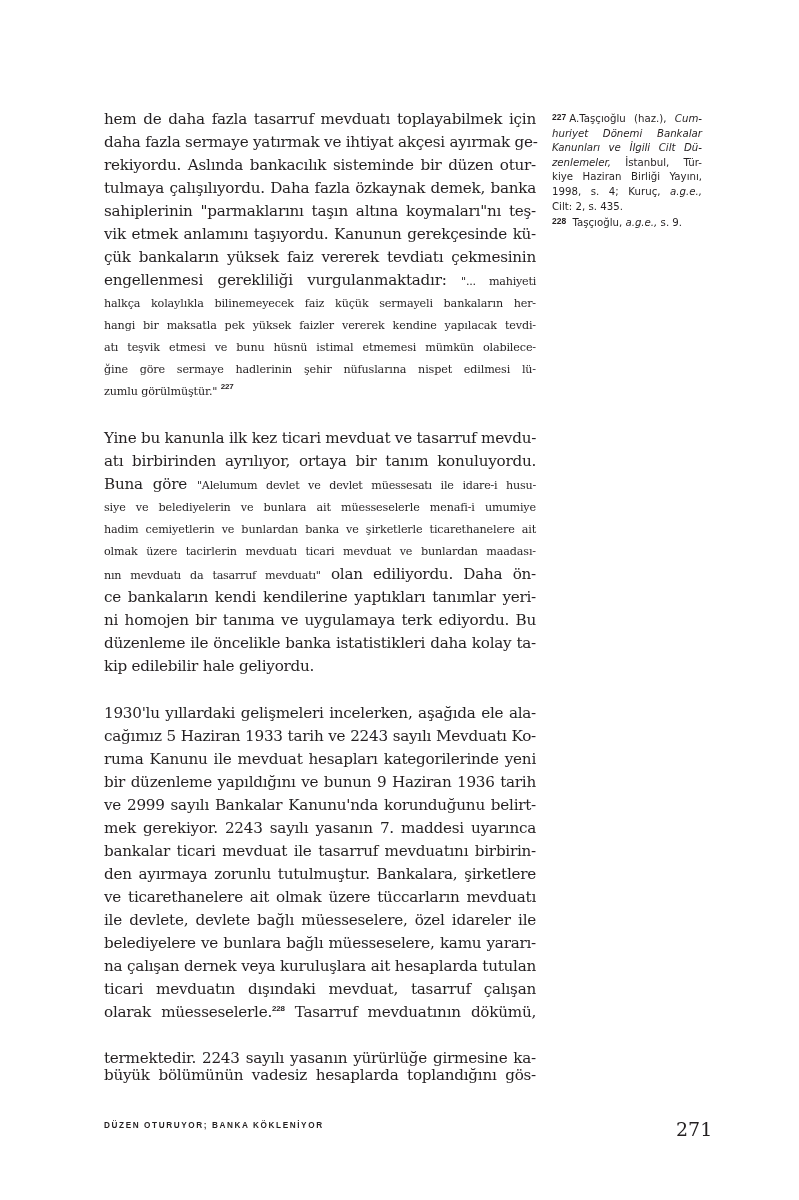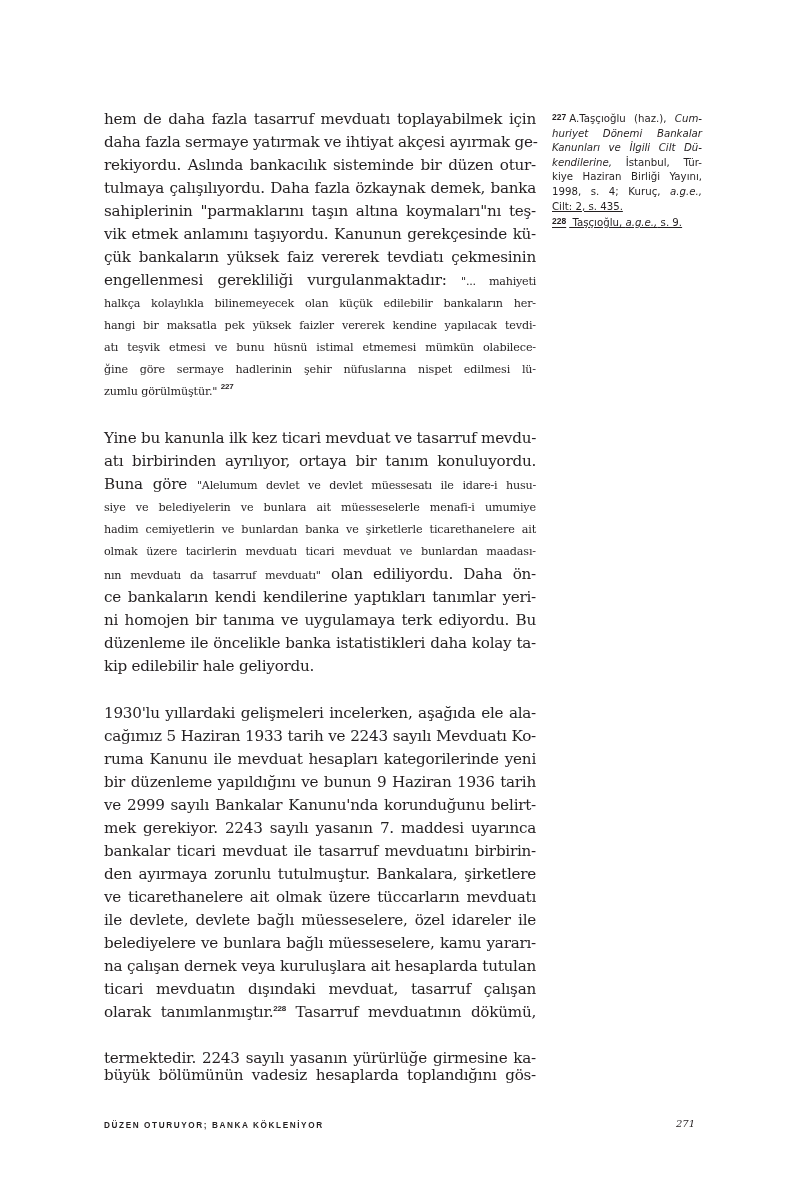--- a/index.html
+++ b/index.html
@@ -6,40 +6,40 @@
   body { width: 799px; height: 1200px; position: relative; overflow: hidden; color: #231f20; }
   .col { position: absolute; left: 104px; width: 432px; font-family: "DejaVu Serif", "Liberation Serif", serif; }
   .line { position: absolute; left: 0; width: 432px; white-space: nowrap; text-align: justify; text-align-last: justify; }
   .big { font-size: 15.2px; letter-spacing: -0.25px; }
   .small { font-size: 11.2px; letter-spacing: -0.15px; }
   .last { text-align-last: left; }
   .mixed-small { font-size: 11.2px; }
   sup.fn { font-family: "Liberation Sans", sans-serif; font-weight: bold; font-size: 8px; vertical-align: 6px; line-height: 0; }
   .notes { position: absolute; left: 552px; top: 110px; width: 150px; font-family: "DejaVu Sans", "Liberation Sans", sans-serif; font-size: 10.2px; line-height: 14.6px; color: #231f20; }
   .note-line { white-space: nowrap; text-align: justify; text-align-last: justify; width: 150px; display: block; }
-  .note-line.last { text-align-last: left; text-decoration: underline; }
+  .note-line.last { text-align-last: left; }
   .fnnum { font-family: "Liberation Sans", sans-serif; font-weight: bold; font-size: 8.5px; vertical-align: 2px; margin-right: 3px; }
   .footer-title { position: absolute; left: 104px; top: 1121px; font-family: "Liberation Sans", sans-serif; font-weight: bold; font-size: 8.2px; letter-spacing: 1.6px; color: #231f20; }
-  .page-num { position: absolute; left: 676px; top: 1118px; font-family: "DejaVu Serif", "Liberation Serif", serif; font-style: italic; font-size: 10px; color: #231f20; }
+  .page-num { position: absolute; left: 676px; top: 1118px; font-family: "DejaVu Serif", "Liberation Serif", serif; font-size: 19px; color: #231f20; }
 </style>
 </head>
 <body>
 
 <div class="col">
 
   <div>
     <div class="line big" style="top:110px">hem de daha fazla tasarruf mevduatı toplayabilmek için</div>
     <div class="line big" style="top:133px">daha fazla sermaye yatırmak ve ihtiyat akçesi ayırmak ge-</div>
     <div class="line big" style="top:156px">rekiyordu. Aslında bankacılık sisteminde bir düzen otur-</div>
     <div class="line big" style="top:179px">tulmaya çalışılıyordu. Daha fazla özkaynak demek, banka</div>
     <div class="line big" style="top:202px">sahiplerinin "parmaklarını taşın altına koymaları"nı teş-</div>
     <div class="line big" style="top:225px">vik etmek anlamını taşıyordu. Kanunun gerekçesinde kü-</div>
     <div class="line big" style="top:248px">çük bankaların yüksek faiz vererek tevdiatı çekmesinin</div>
     <div class="line big" style="top:271px"><span>engellenmesi gerekliliği vurgulanmaktadır:</span> <span class="mixed-small">"... mahiyeti</span></div>
-    <div class="line small" style="top:297px">halkça kolaylıkla bilinemeyecek olan küçük edilebilir  bankaların her-</div>
+    <div class="line small" style="top:297px">halkça kolaylıkla bilinemeyecek faiz küçük sermayeli  bankaların her-</div>
     <div class="line small" style="top:319px">hangi bir maksatla pek yüksek faizler vererek kendine yapılacak tevdi-</div>
     <div class="line small" style="top:341px">atı teşvik etmesi ve bunu hüsnü istimal etmemesi mümkün olabilece-</div>
     <div class="line small" style="top:363px">ğine göre sermaye hadlerinin şehir nüfuslarına nispet edilmesi lü-</div>
     <div class="line small last" style="top:385px"><span>zumlu görülmüştür."</span> <sup class="fn">227</sup></div>
   </div>
 
   <div>
     <div class="line big" style="top:429px">Yine bu kanunla ilk kez ticari mevduat ve tasarruf mevdu-</div>
     <div class="line big" style="top:452px">atı birbirinden ayrılıyor, ortaya bir tanım konuluyordu.</div>
     <div class="line big" style="top:475px"><span>Buna göre</span> <span class="mixed-small">"Alelumum devlet ve devlet müessesatı ile idare-i husu-</span></div>
@@ -60,32 +60,32 @@
     <div class="line big" style="top:773px">bir düzenleme yapıldığını ve bunun 9 Haziran 1936 tarih</div>
     <div class="line big" style="top:796px">ve 2999 sayılı Bankalar Kanunu'nda korunduğunu belirt-</div>
     <div class="line big" style="top:819px">mek gerekiyor. 2243 sayılı yasanın 7. maddesi uyarınca</div>
     <div class="line big" style="top:842px">bankalar ticari mevduat ile tasarruf mevduatını birbirin-</div>
     <div class="line big" style="top:865px">den ayırmaya zorunlu tutulmuştur. Bankalara, şirketlere</div>
     <div class="line big" style="top:888px">ve ticarethanelere ait olmak üzere tüccarların mevduatı</div>
     <div class="line big" style="top:911px">ile devlete, devlete bağlı müesseselere, özel idareler ile</div>
     <div class="line big" style="top:934px">belediyelere ve bunlara bağlı müesseselere, kamu yararı-</div>
     <div class="line big" style="top:957px">na çalışan dernek veya kuruluşlara ait hesaplarda tutulan</div>
     <div class="line big" style="top:980px">ticari mevduatın dışındaki mevduat, tasarruf çalışan</div>
-    <div class="line big" style="top:1003px"><span>olarak tanımlanmıştır.</span><sup class="fn">228</sup><span> Tasarruf mevduatının dökümü,</span></div>
+    <div class="line big" style="top:1003px"><span>olarak müesseselerle.</span><sup class="fn">228</sup><span> Tasarruf mevduatının dökümü,</span></div>
     <div class="line big" style="top:1066px">büyük bölümünün vadesiz hesaplarda toplandığını gös-</div>
     <div class="line big" style="top:1049px">termektedir. 2243 sayılı yasanın yürürlüğe girmesine ka-</div>
   </div>
 </div>
 
 <div class="notes">
   <div>
     <span class="note-line"><span class="fnnum">227</span><span>A.Taşçıoğlu (haz.), <i>Cum-</i></span></span>
     <span class="note-line"><i>huriyet Dönemi Bankalar</i></span>
     <span class="note-line"><i>Kanunları ve İlgili Cilt Dü-</i></span>
-    <span class="note-line"><i>kendilerine,</i> İstanbul, Tür-</span>
+    <span class="note-line"><i>zenlemeler,</i> İstanbul, Tür-</span>
     <span class="note-line">kiye Haziran Birliği Yayını,</span>
     <span class="note-line">1998, s. 4; Kuruç, <i>a.g.e.,</i></span>
     <span class="note-line last">Cilt: 2, s. 435.</span>
   </div>
   <div>
     <span class="note-line last"><span class="fnnum">228</span> Taşçıoğlu, <i>a.g.e.,</i> s. 9.</span>
   </div>
 </div>
 
 <div class="footer-title">DÜZEN OTURUYOR; BANKA KÖKLENİYOR</div>

